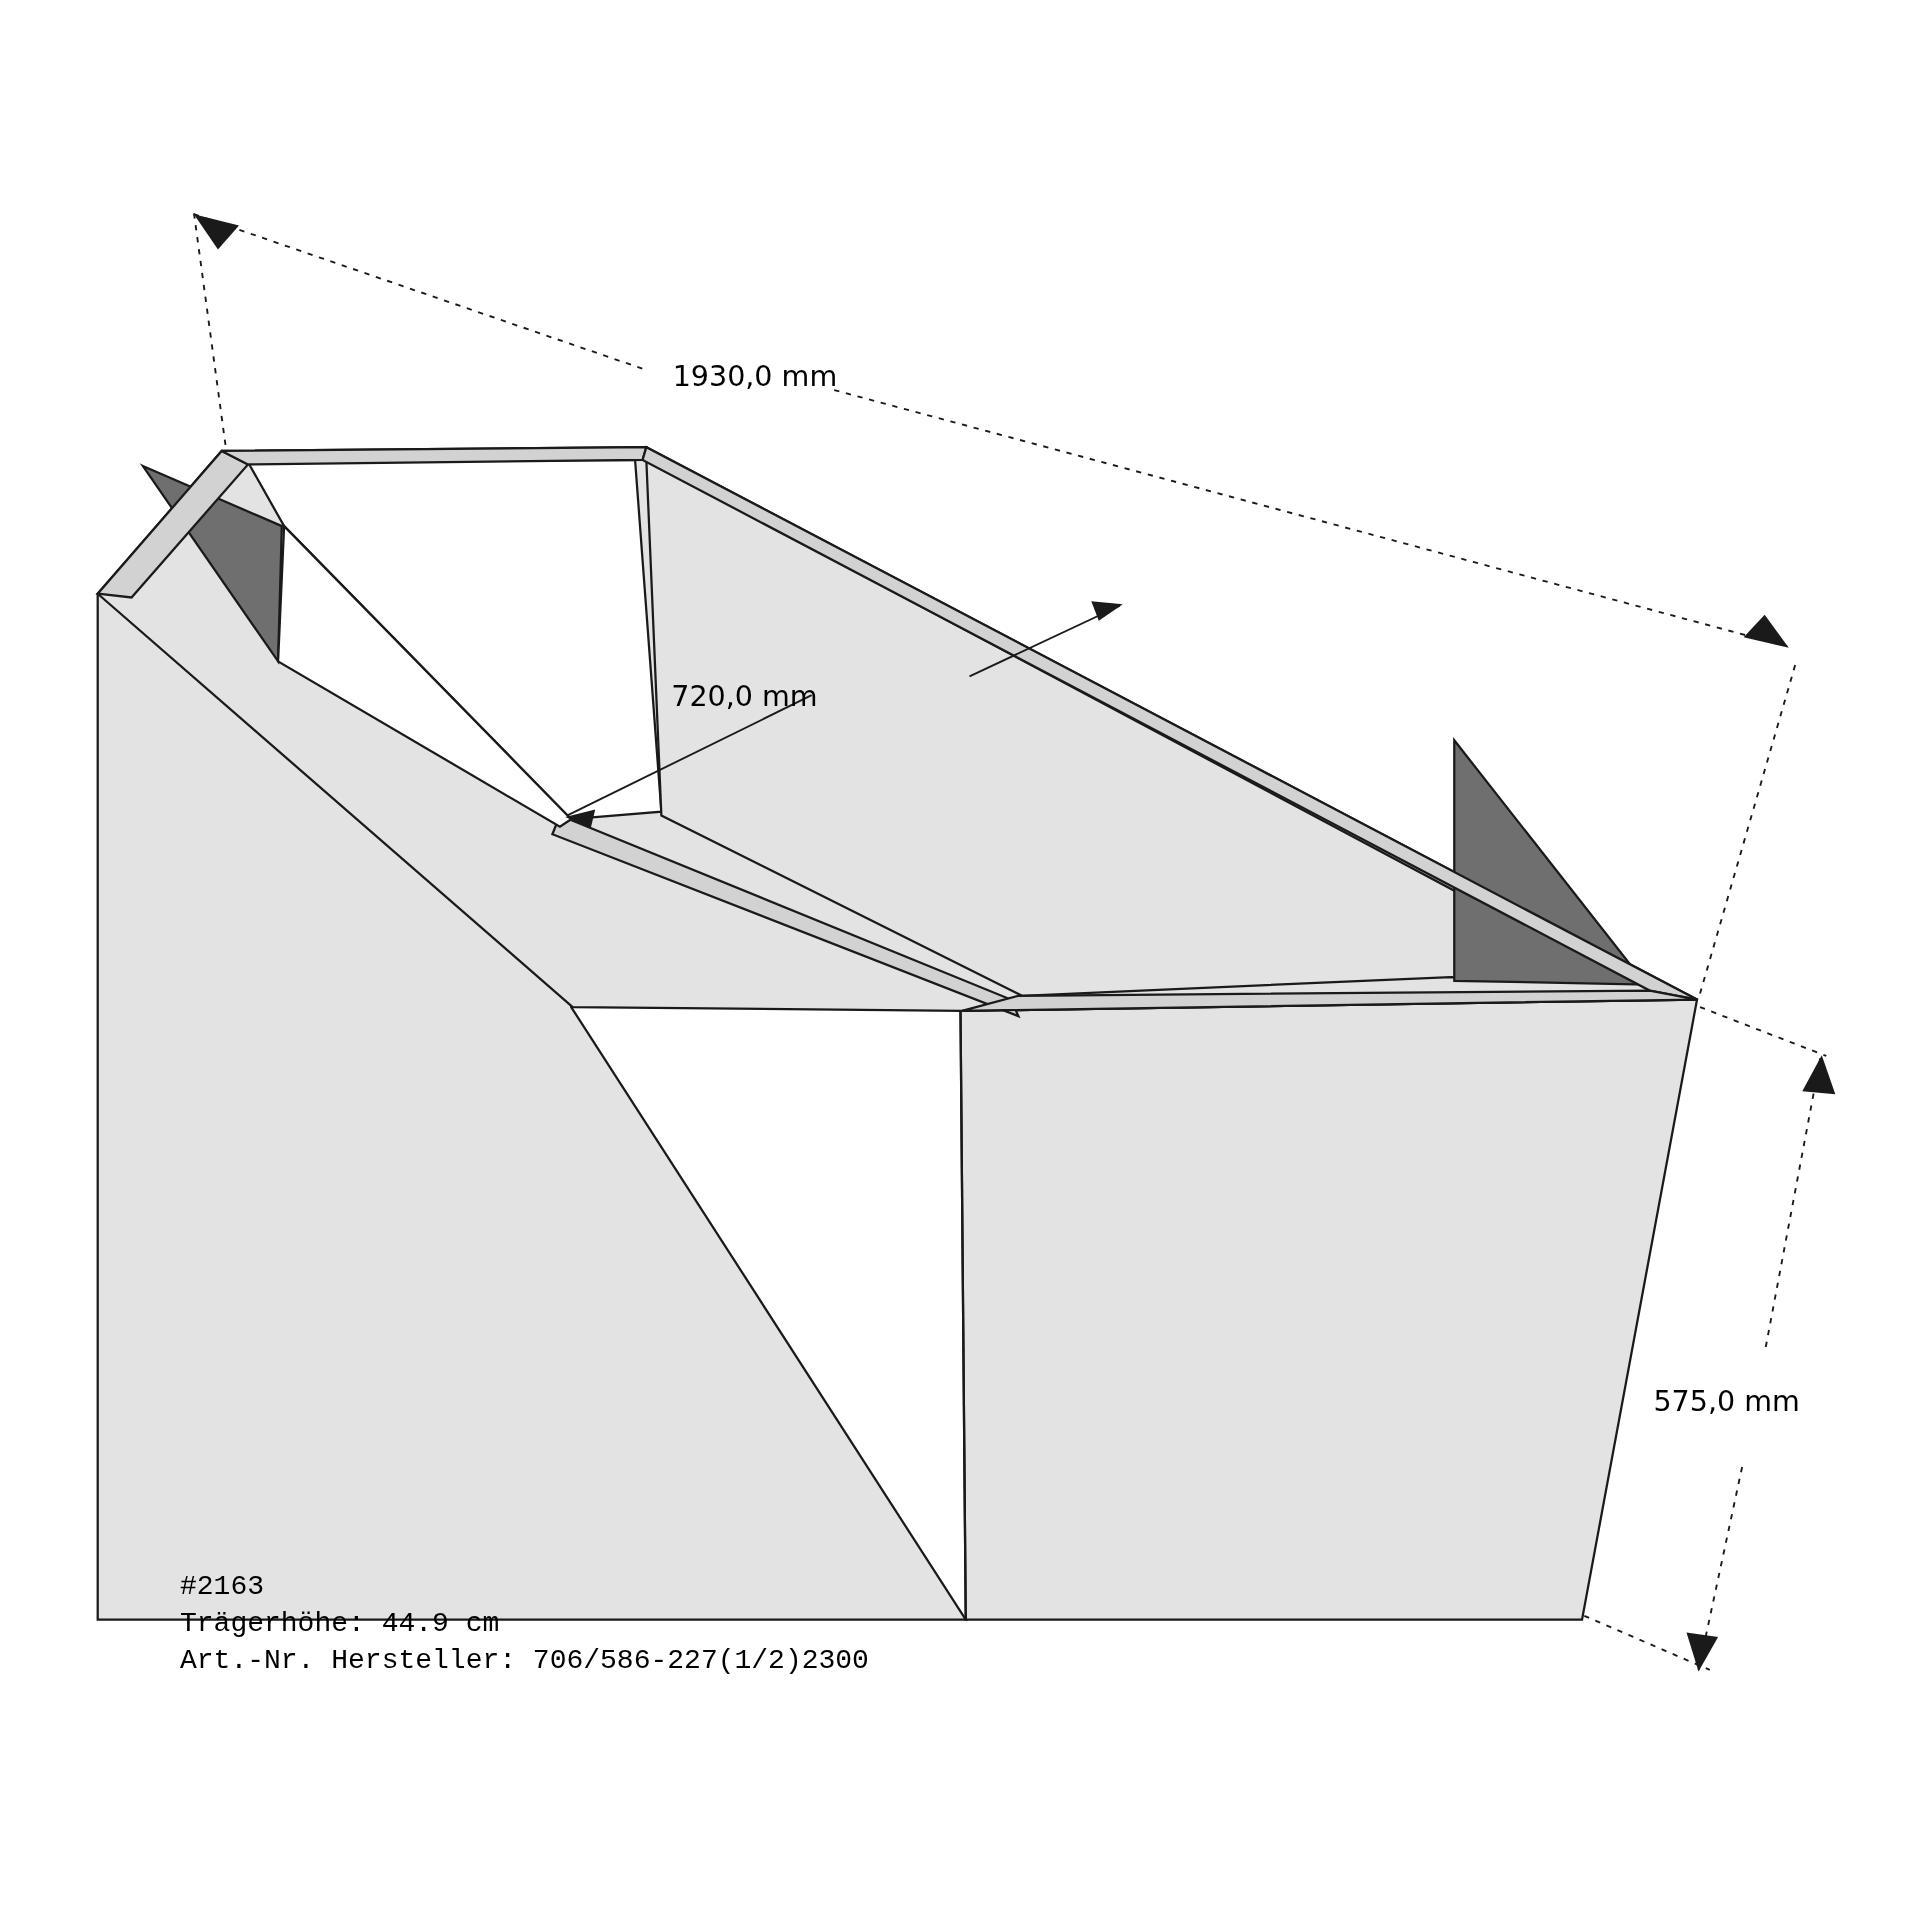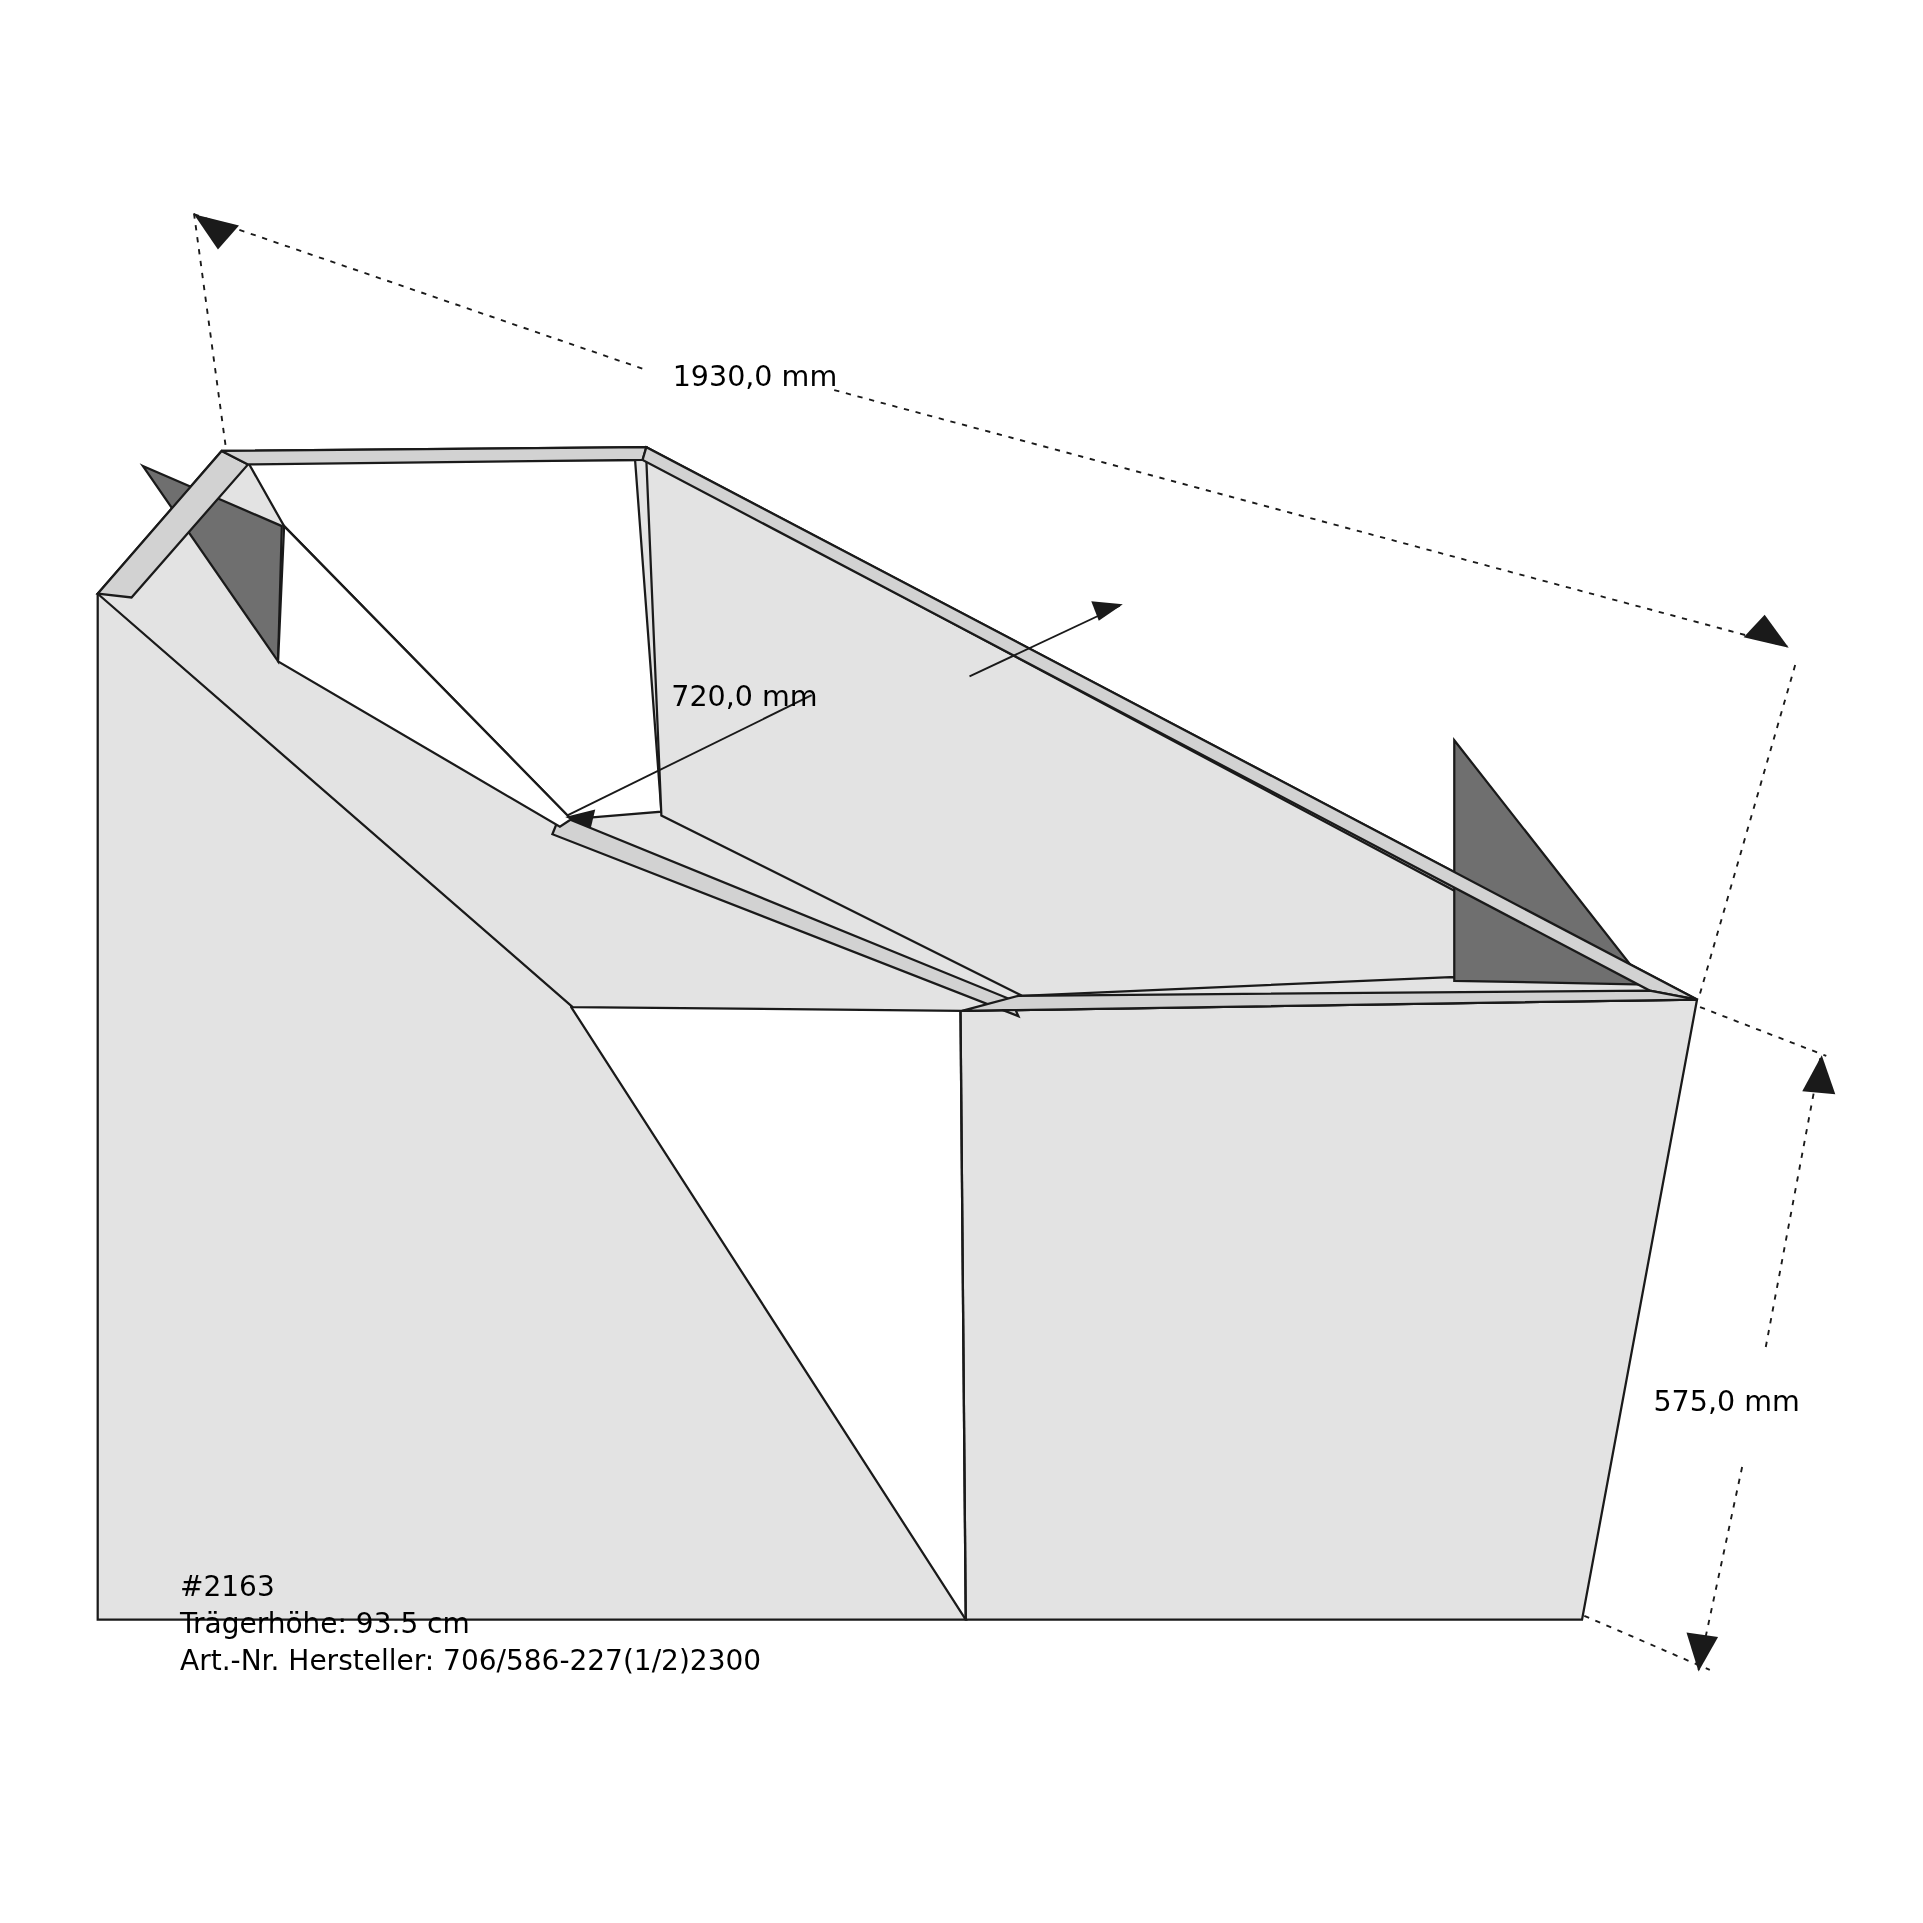--- a/index.html
+++ b/index.html
@@ -32,20 +32,21 @@
     fill: #000000;
   }
   .caption-block {
     position: absolute;
     left: 180px;
     top: 1569px;
     line-height: 1.32;
     font-size: 28px;
     color: #000000;
     white-space: nowrap;
+    font-family: Liberation Mono, monospace;
   }
   .caption-block div {
     margin: 0;
     padding: 0;
   }
 </style>
 </head>
 <body>
 
 <div id="stage">
@@ -111,18 +112,18 @@
       <line x1="2318" y1="1952" x2="2260" y2="2222" stroke="#1a1a1a" stroke-width="2.5" stroke-dasharray="7 9"></line>
       <polygon points="2424,1404 2398,1452 2442,1456" fill="#1a1a1a"></polygon>
       <polygon points="2260,2224 2286,2178 2244,2172" fill="#1a1a1a"></polygon>
       <text class="dim-label" x="2200" y="1878" text-anchor="start">575,0 mm</text>
     </g>
 
   </svg>
 
   <div class="caption-block">
     <div>#2163</div>
-    <div>Trägerhöhe: 93.5 cm</div>
+    <div>Trägerhöhe: 44.9 cm</div>
     <div>Art.-Nr. Hersteller: 706/586-227(1/2)2300</div>
   </div>
 
 </div>
 
 
 </body></html>

